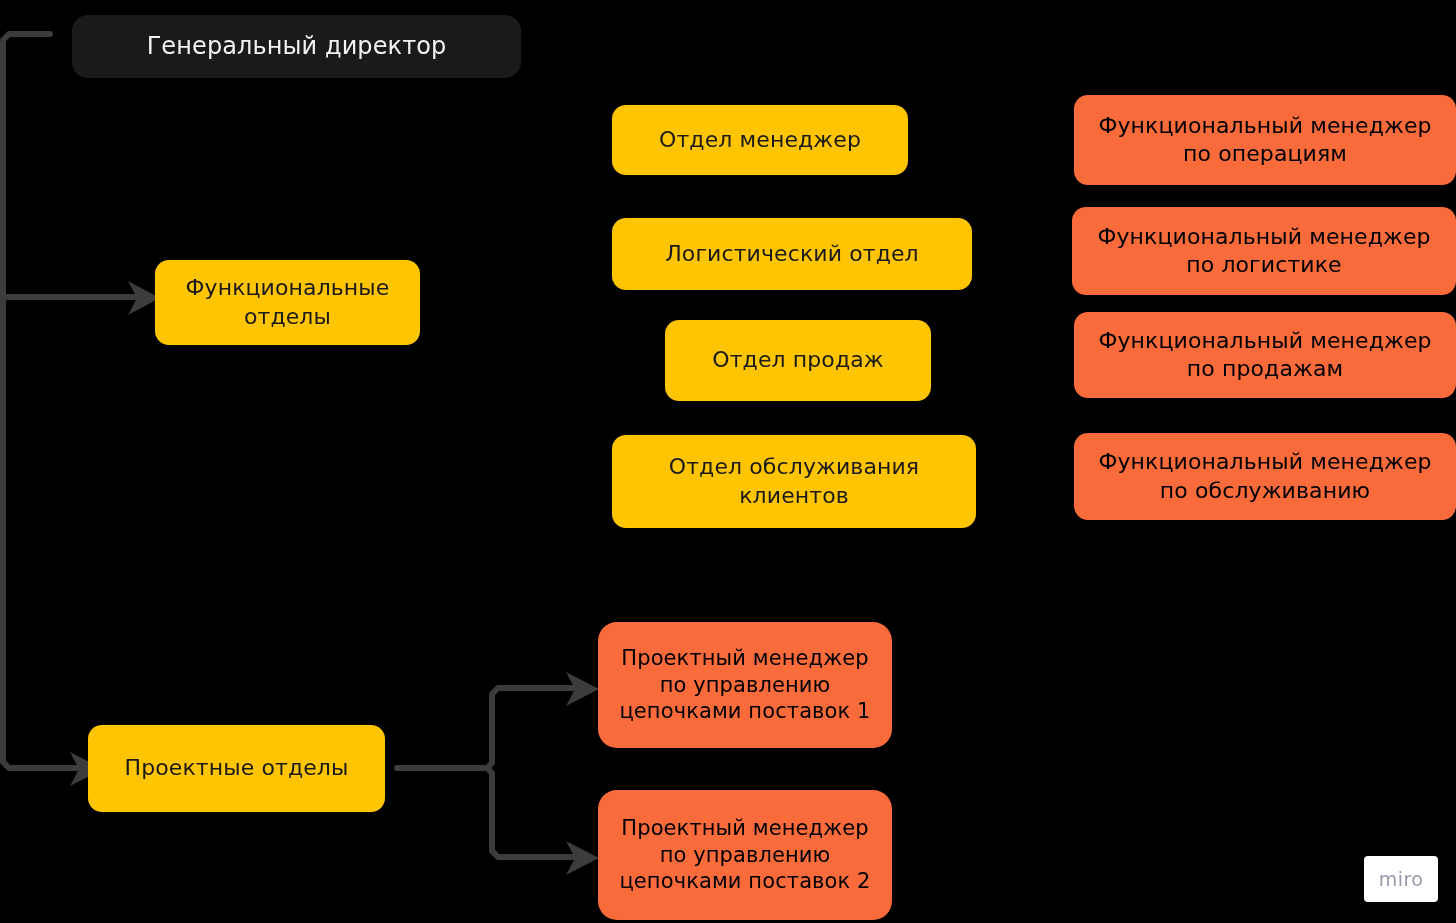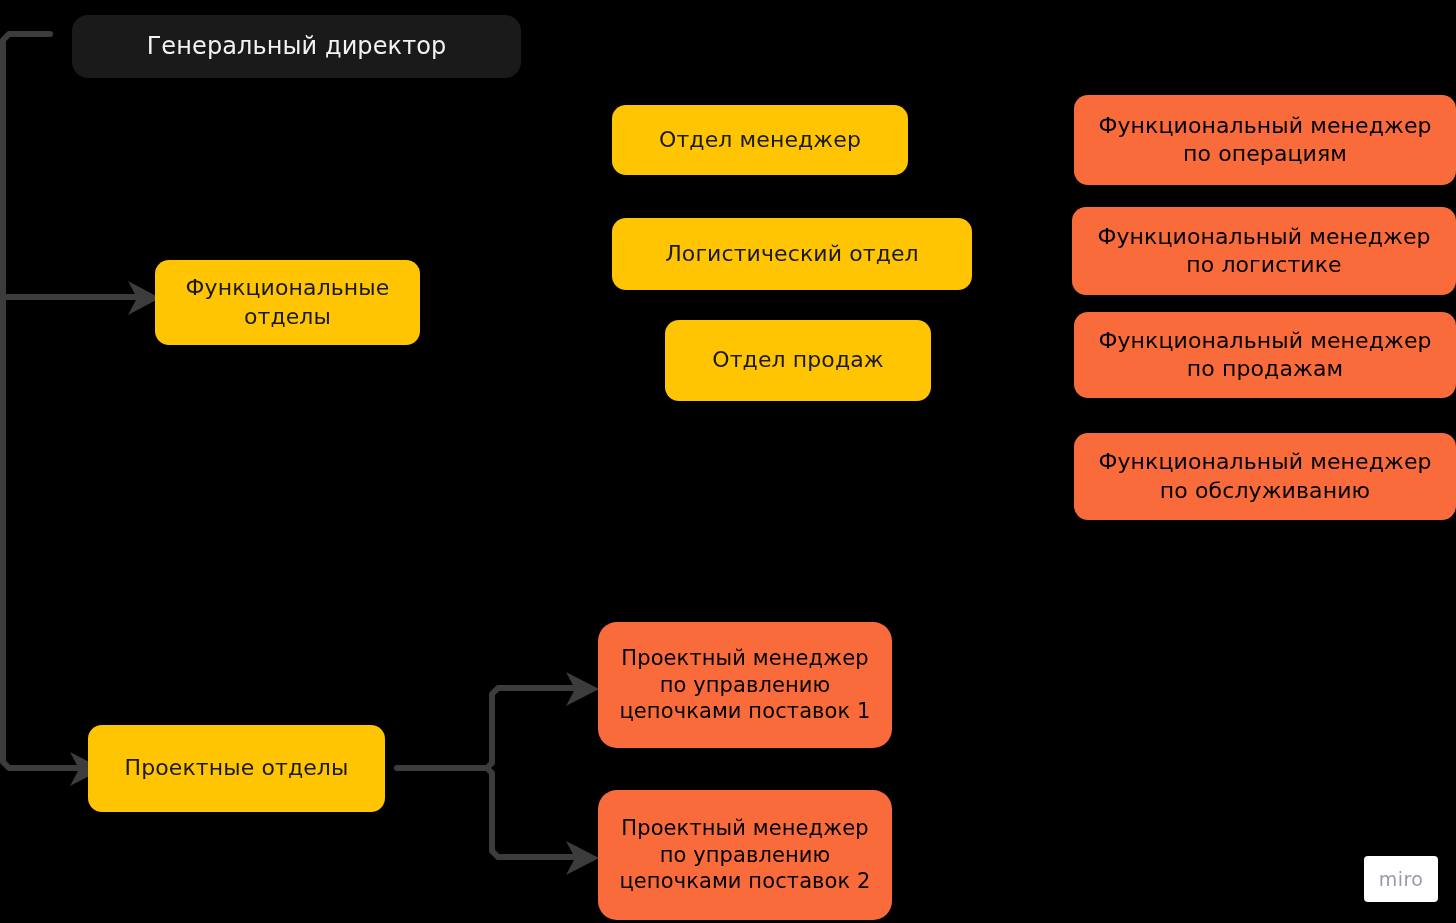--- a/index.html
+++ b/index.html
@@ -117,20 +117,22 @@
 отделы</div>
 
   <div class="node node-yellow" style="left:88px; top:725px; width:297px; height:87px;">Проектные отделы</div>
 
   <div class="node node-yellow" style="left:612px; top:105px; width:296px; height:70px;">Отдел менеджер</div>
 
   <div class="node node-yellow" style="left:612px; top:218px; width:360px; height:72px;">Логистический отдел</div>
 
   <div class="node node-yellow" style="left:624px; top:320px; width:266px; height:81px;margin-left:41px;">Отдел продаж</div>
 
+  <div class="node node-yellow" style="left:612px; top:435px; width:364px; height:93px;">Отдел обслуживания
+клиентов</div>
 
   <div class="node node-orange" style="left:1074px; top:95px; width:382px; height:90px;">Функциональный менеджер
 по операциям</div>
 
   <div class="node node-orange" style="left:1072px; top:207px; width:384px; height:88px;">Функциональный менеджер
 по логистике</div>
 
   <div class="node node-orange" style="left:1074px; top:312px; width:382px; height:86px;">Функциональный менеджер
 по продажам</div>
 

